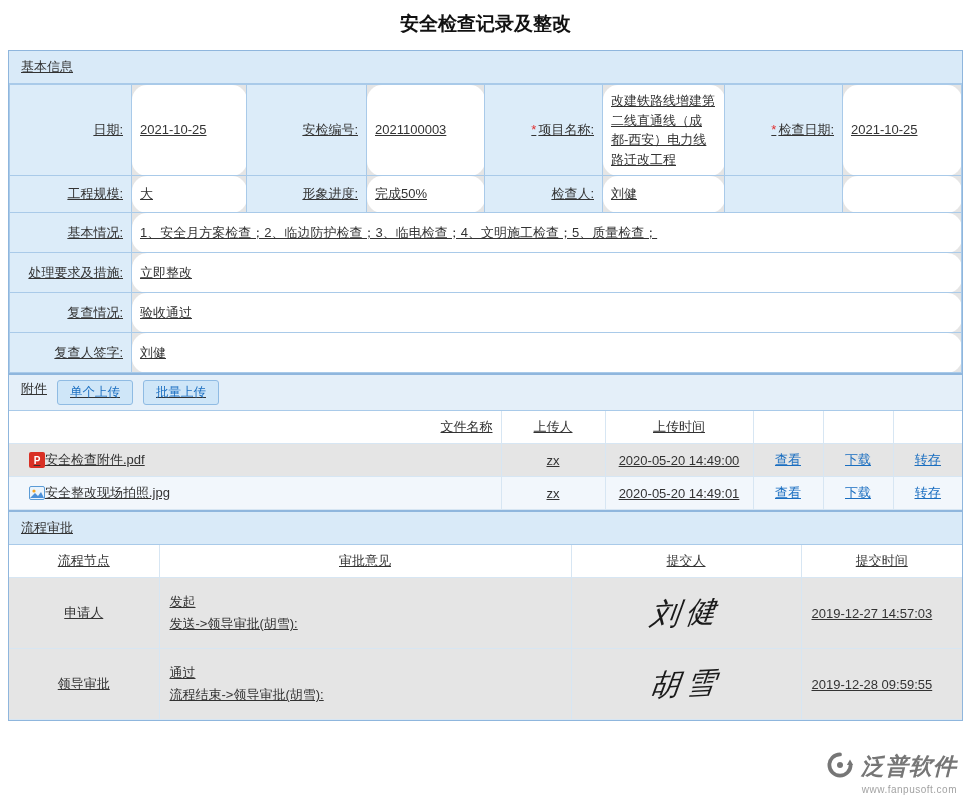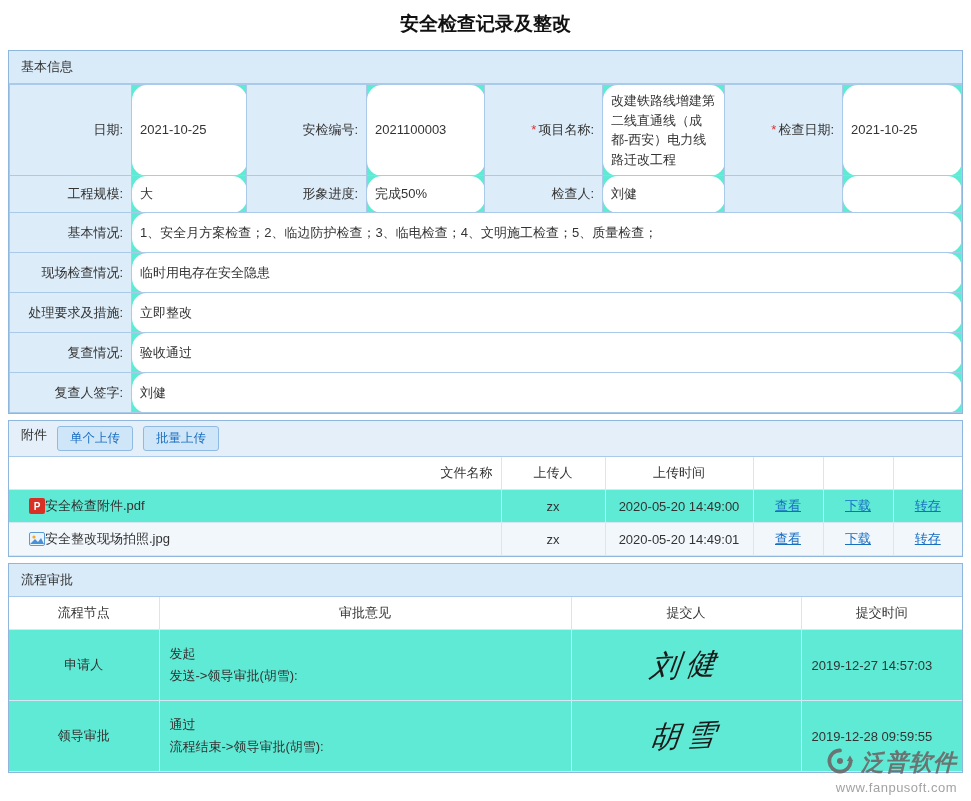--- a/index.html
+++ b/index.html
@@ -12,22 +12,23 @@
     position: relative;
     overflow: hidden;
   }
   .page { padding: 0 8px; }
   .page-title {
     text-align:center; font-size:19px; font-weight:bold; color:#111;
     margin: 11px 0 13px 0;
   }
   .box {
     border: 1px solid #8fb6dd;
-    margin-bottom: 6px;
-    background:#5eead4;
+    margin-bottom: 0;
+    background:#e5e5e5;
+    text-decoration:underline;
   }
   .section-header {
     background:#d9eaf8;
     border-bottom: 1px solid #a9cae9;
     padding: 7px 12px;
     color:#333;
   }
   
   table.grid { width:100%; border-collapse:collapse; table-layout:fixed; }
   table.grid td {
@@ -93,21 +94,21 @@
     letter-spacing: 6px;
   }
   
   .watermark {
     position:absolute; right:14px; bottom:6px;
     display:flex; flex-direction:column; align-items:flex-end;
     opacity:.92; pointer-events:none;
   }
   .wm-row { display:flex; align-items:center; gap:6px; }
   .wm-brand { font-size:23px; font-weight:bold; color:#6b6b6b; font-style:italic; letter-spacing:1px; }
-  .wm-url { font-size:13px; color:#9a9a9a; margin-top:1px; letter-spacing:.5px; }
+  .wm-url { font-size:10px; color:#9a9a9a; margin-top:1px; letter-spacing:.5px; }
 </style>
 </head>
 <body>
 
 <div class="page">
 
   <div class="page-title">安全检查记录及整改</div>
 
   <div class="box">
     <div class="section-header">基本信息</div>
@@ -141,24 +142,20 @@
         <td class="lbl">检查人:</td>
         <td class="val">刘健</td>
         <td class="lbl"></td>
         <td class="val"></td>
       </tr>
       <tr class="rowN">
         <td class="lbl">基本情况:</td>
         <td class="val" colspan="7">1、安全月方案检查；2、临边防护检查；3、临电检查；4、文明施工检查；5、质量检查；</td>
       </tr>
       <tr class="rowN">
-        <td class="lbl">现场检查情况:</td>
-        <td class="val" colspan="7">临时用电存在安全隐患</td>
-      </tr>
-      <tr class="rowN">
         <td class="lbl">处理要求及措施:</td>
         <td class="val" colspan="7">立即整改</td>
       </tr>
       <tr class="rowN">
         <td class="lbl">复查情况:</td>
         <td class="val" colspan="7">验收通过</td>
       </tr>
       <tr class="rowN">
         <td class="lbl">复查人签字:</td>
         <td class="val" colspan="7">刘健</td>

